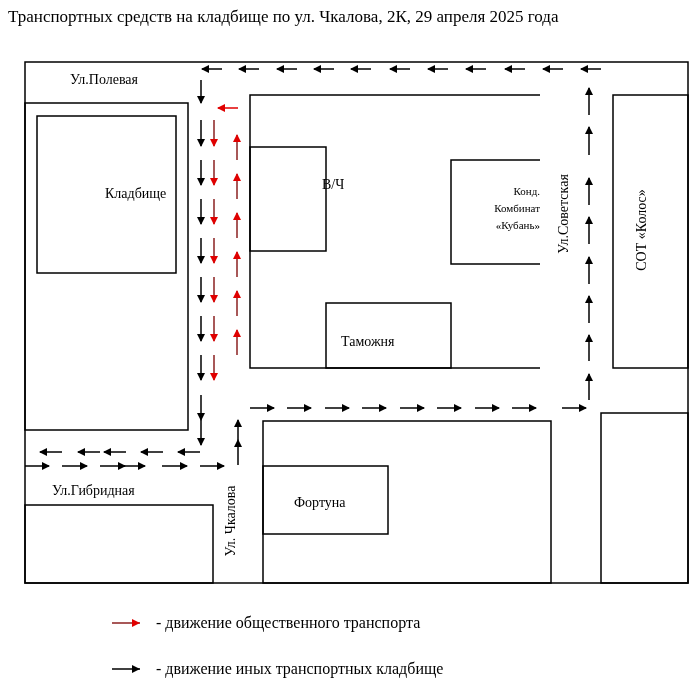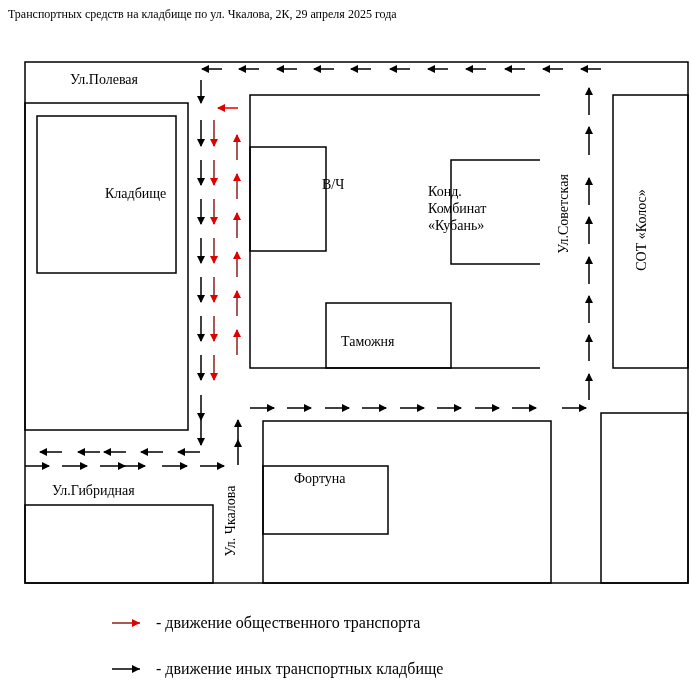--- a/index.html
+++ b/index.html
@@ -1,20 +1,20 @@
 <!DOCTYPE html>
 <html><head>
 <meta charset="utf-8">
 <style>
   html, body { margin:0; padding:0; background:#ffffff; }
   body { width:700px; height:700px; position:relative; overflow:hidden;
          font-family:"Liberation Serif","DejaVu Serif",serif; color:#000; }
-  .title { position:absolute; left:8px; top:7px; font-size:12px; white-space:nowrap; }
+  .title { position:absolute; left:8px; top:7px; font-size:17px; white-space:nowrap; }
   svg { position:absolute; left:0; top:0; }
-  .lbl { position:absolute; font-size:14px; white-space:nowrap; text-align:left; line-height:17px; }
+  .lbl { position:absolute; font-size:14px; white-space:nowrap; text-align:right; line-height:17px; }
   .vert { position:absolute; font-size:14px; white-space:nowrap; transform:rotate(-90deg); transform-origin:center center; }
   .legend-row { position:absolute; left:112px; display:flex; align-items:center; font-size:16px; white-space:nowrap; }
   .legend-row svg { position:static; margin-right:14px; }
 </style>
 </head>
 <body>
 
 <div class="title">Транспортных средств на кладбище по ул. Чкалова, 2К, 29 апреля 2025 года</div>
 
 <svg width="700" height="600">
@@ -139,27 +139,27 @@
     <line x1="589" y1="284" x2="589" y2="257"></line>
     <line x1="589" y1="323" x2="589" y2="296"></line>
     <line x1="589" y1="361" x2="589" y2="335"></line>
     <line x1="589" y1="400" x2="589" y2="374"></line>
   </g>
 </svg>
 
 <div class="lbl" style="left:70px;top:71px;">Ул.Полевая</div>
 <div class="lbl" style="left:70px;top:185px;margin-left:35px;">Кладбище</div>
 <div class="lbl" style="left:274px;top:176px;margin-left:48px;">В/Ч</div>
-<div class="lbl" style="left:428px;top:183px;width:88px;font-size:14px;">
+<div class="lbl" style="left:452px;top:183px;width:88px;font-size:11px;">
   <div>Конд.</div>
   <div>Комбинат</div>
   <div>«Кубань»</div>
 </div>
 <div class="lbl" style="left:341px;top:333px;">Таможня</div>
-<div class="lbl" style="left:294px;top:470px;">Фортуна</div>
+<div class="lbl" style="left:294px;top:494px;">Фортуна</div>
 <div class="lbl" style="left:52px;top:482px;">Ул.Гибридная</div>
 <div class="vert" style="left:196px;top:513px;">Ул. Чкалова</div>
 <div class="vert" style="left:524px;top:206px;">Ул.Советская</div>
 <div class="vert" style="left:601px;top:222px;">СОТ «Колос»</div>
 
 <div class="legend-row" style="top:614px;align-items:center;">
   <svg width="30" height="10">
     <line x1="0" y1="5" x2="28" y2="5" stroke="#8b2020" stroke-width="1.5"></line>
     <path d="M20,1 L28,5 L20,9 Z" fill="#e00000"></path>
   </svg>

